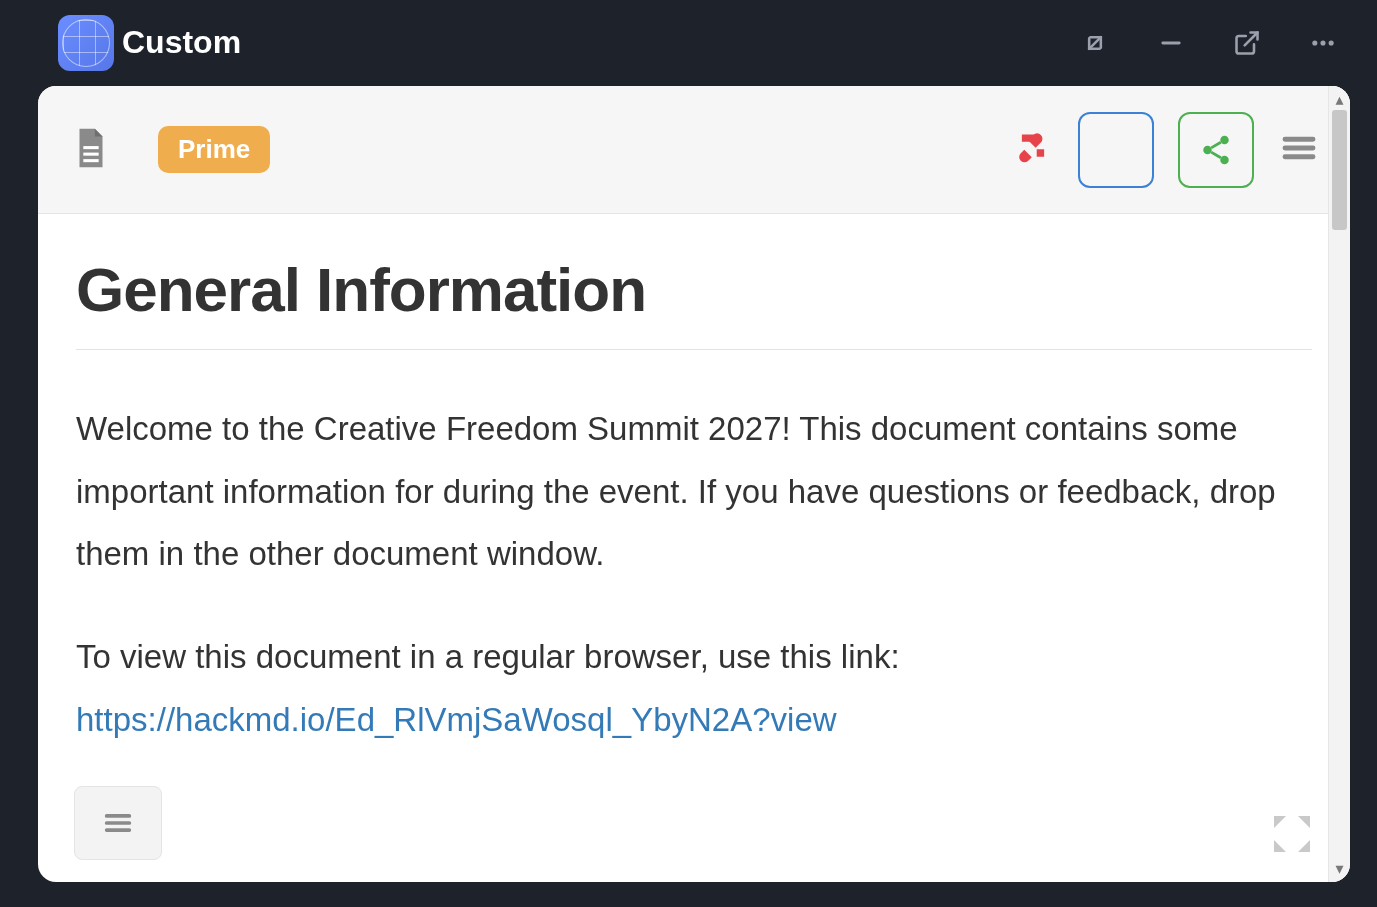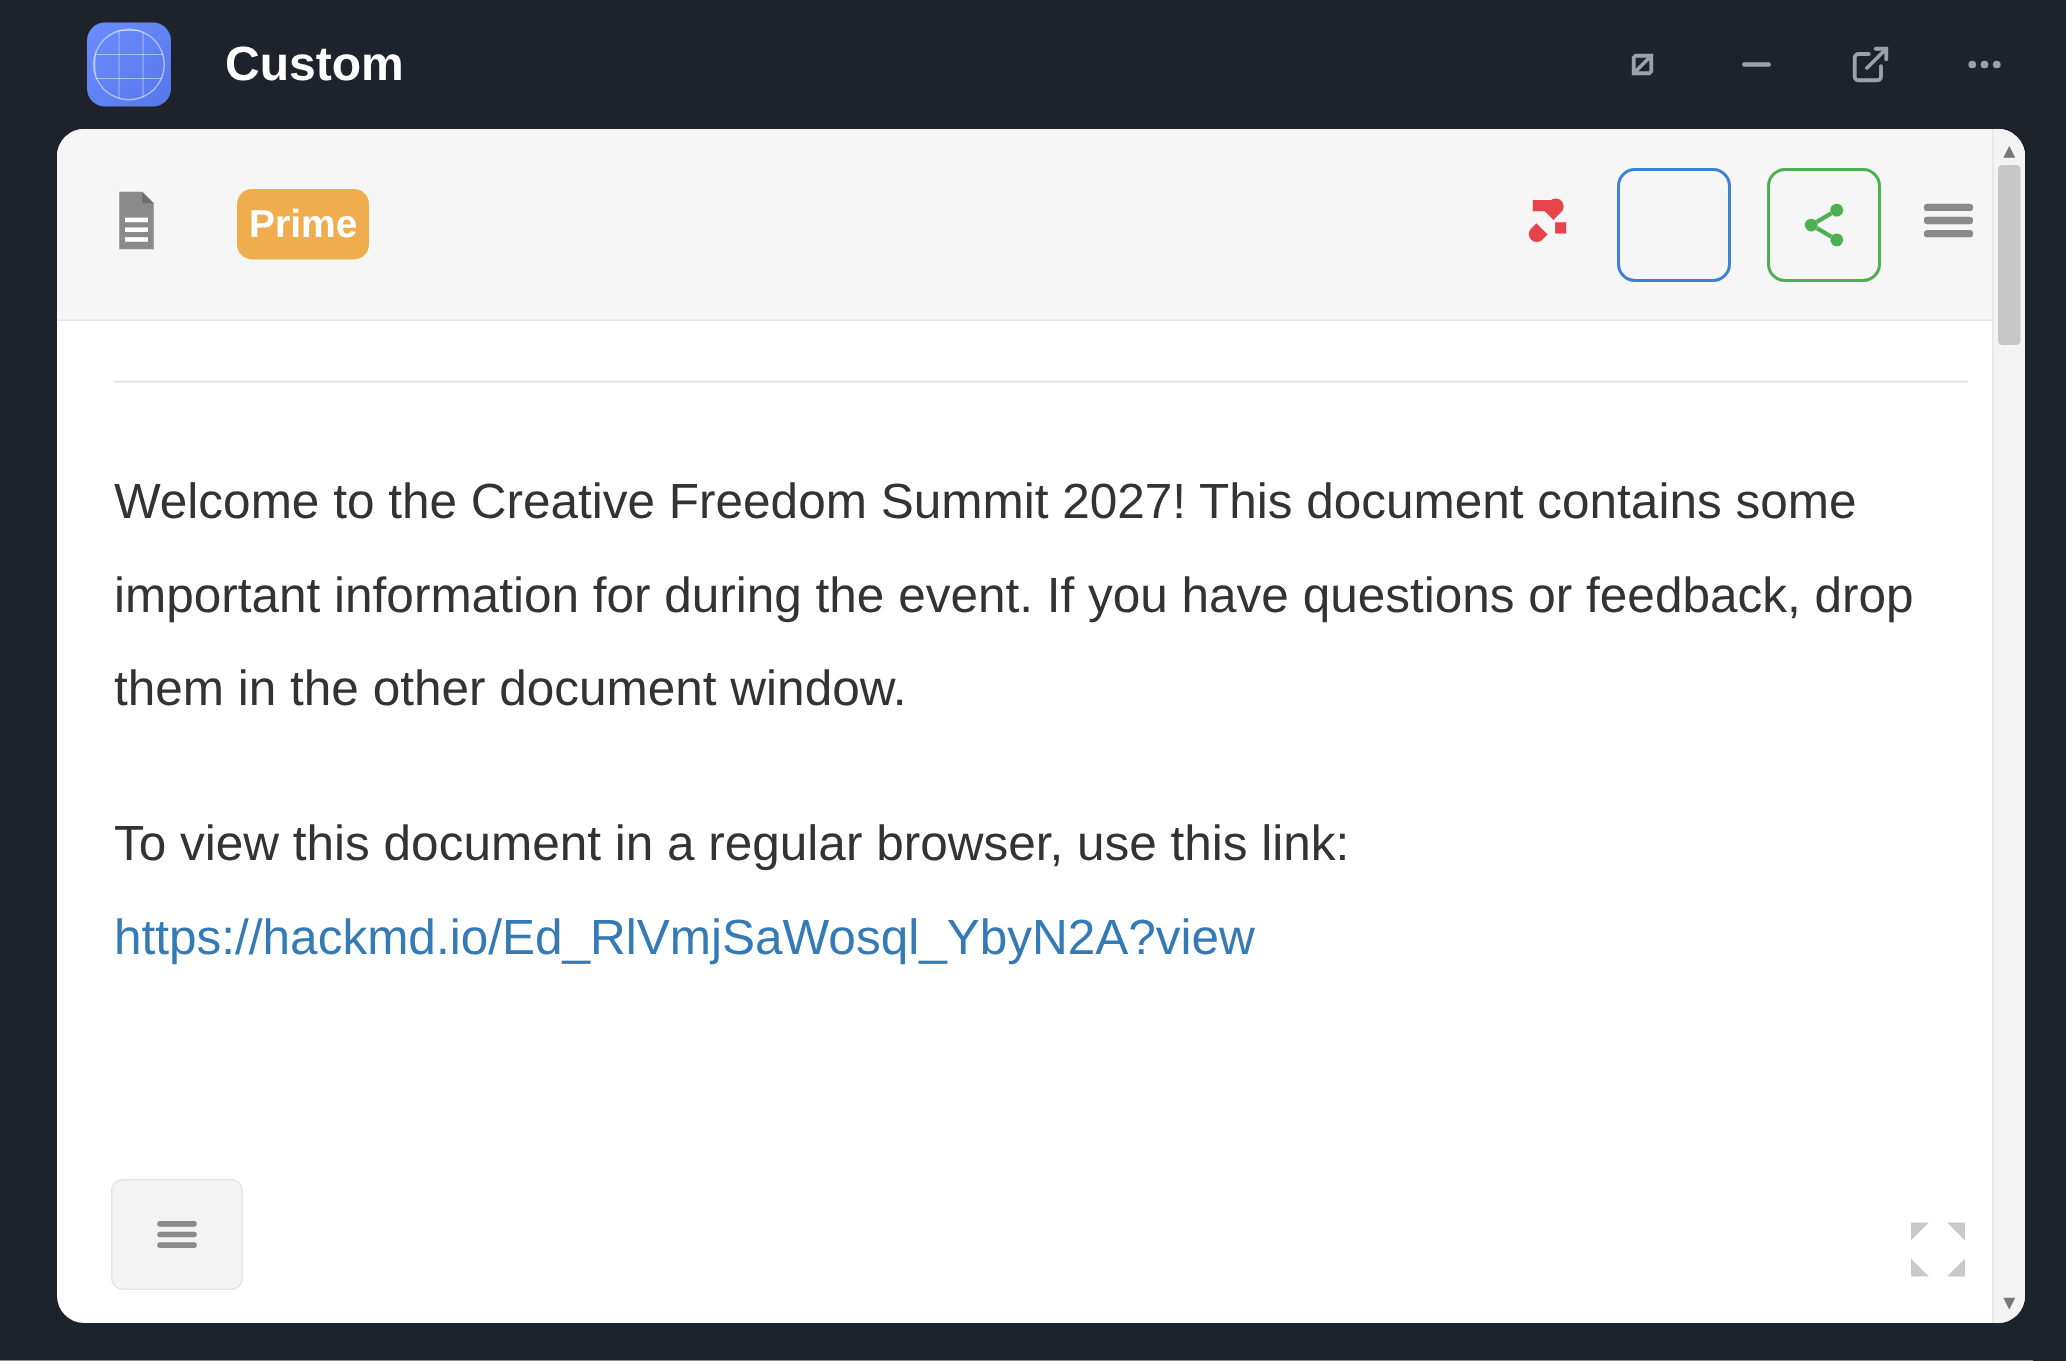--- a/index.html
+++ b/index.html
@@ -10,21 +10,21 @@
       height: 907px;
       overflow: hidden;
     }
     .title-bar {
       height: 85px;
       display: flex;
       align-items: center;
       padding: 0 40px 0 58px;
       justify-content: space-between;
     }
-    .title-left { display: flex; align-items: center; gap: 36px; }
+    .title-left { display: flex; align-items: center; gap: 8px; }
     .app-icon {
       width: 56px;
       height: 56px;
       background: linear-gradient(135deg, #6a8dff, #5777e8);
       border-radius: 12px;
       position: relative;
       overflow: hidden;
     }
     .app-icon::before {
       content: '';
@@ -92,21 +92,21 @@
       align-items: center;
       padding: 0 30px;
       gap: 24px;
     }
     .doc-icon { color: #8a8a8a; }
     .prime-badge {
       background: #f0ad4e;
       color: #fff;
       font-weight: 700;
       font-size: 26px;
-      padding: 8px 8px;
+      padding: 8px 20px;
       border-radius: 10px;
       margin-left: 20px;
     }
     .toolbar-spacer { flex: 1; }
     .plug-icon { color: #e7434a; }
     .sq-btn {
       width: 76px;
       height: 76px;
       border-radius: 12px;
       border: 2px solid;
@@ -239,20 +239,21 @@
       </svg>
     </div>
     <div class="menu-icon">
       <svg width="42" height="42" viewBox="0 0 24 24" fill="none" stroke="currentColor" stroke-width="2.8" stroke-linecap="round">
         <path d="M4 7h16M4 12h16M4 17h16"></path>
       </svg>
     </div>
   </div>
 
   <div class="doc-body">
+    <h1 class="doc-heading">General Information</h1>
     <hr class="doc-rule">
     <p class="doc-para">Welcome to the Creative Freedom Summit 2027! This document contains some important information for during the event. If you have questions or feedback, drop them in the other document window.</p>
     <p class="doc-para">
       <span>To view this document in a regular browser, use this link:</span>
       <span class="doc-link">https://hackmd.io/Ed_RlVmjSaWosql_YbyN2A?view</span>
     </p>
   </div>
 
   <div class="float-toc">
     <svg width="34" height="34" viewBox="0 0 24 24" fill="none" stroke="currentColor" stroke-width="2.6" stroke-linecap="round">

